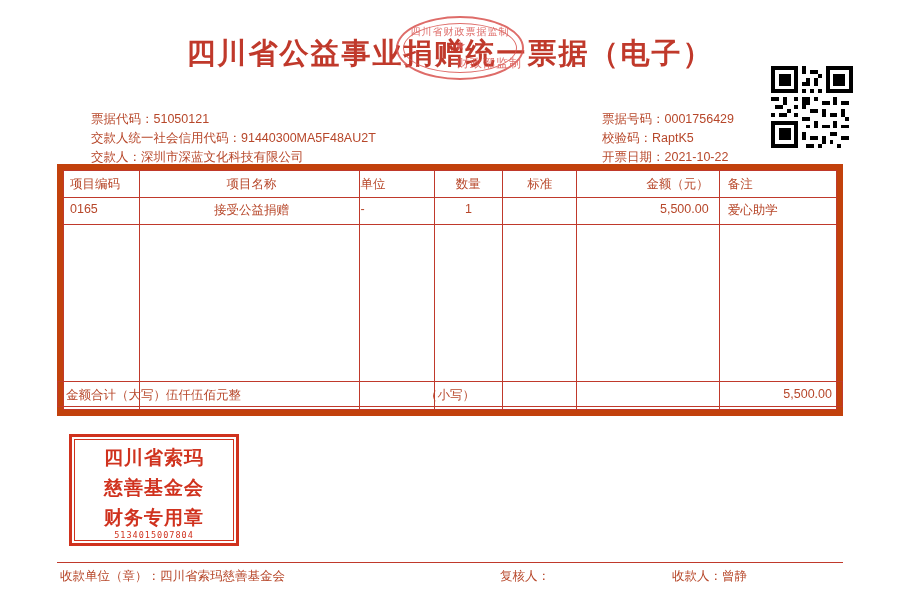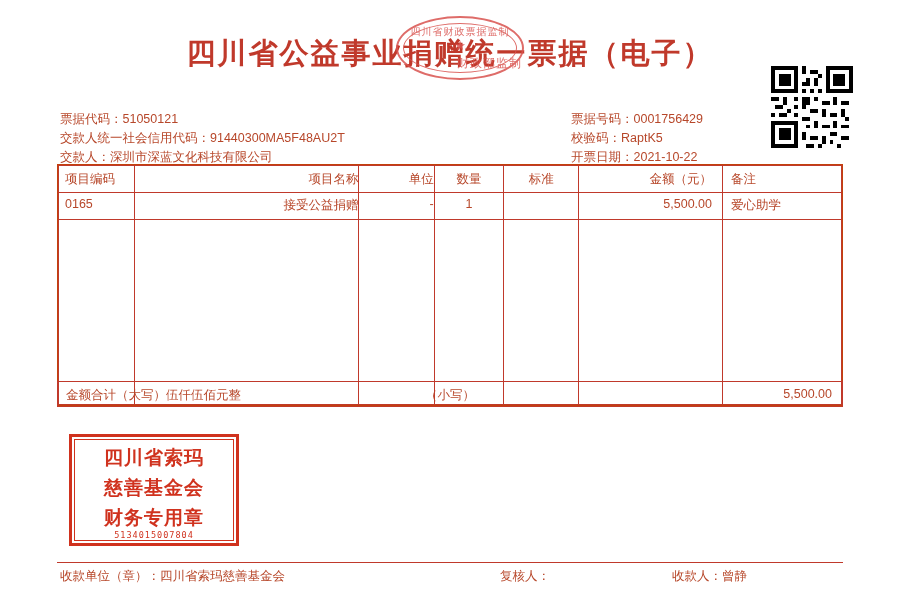--- a/index.html
+++ b/index.html
@@ -93,30 +93,30 @@
   
   .info {
     position: absolute;
     font-size: 12.5px;
     line-height: 19px;
     white-space: nowrap;
     color: #b7472a;
   }
   .info-left  { left: 60px;  top: 110px; }
   .info-right { left: 571px; top: 110px; }
-  .info .row { height: 19px; }
+  .info .row { height: 19px; margin-left: 31px; }
   .info .lbl { }
   .info .val { }
   
   .table {
     position: absolute;
     left: 57px;
     top: 164px;
     width: 786px;
-    border: 1px solid #c2410c;
+    border: 6px solid #c2410c;
     box-sizing: border-box;
   }
   table {
     border-collapse: collapse;
     width: 100%;
     font-size: 12.5px;
     color: #b7472a;
   }
   th, td {
     border: 1px solid #c0392b;
@@ -128,22 +128,22 @@
     text-align: center;
     font-size: 12.5px;
     font-weight: normal;
   }
   tbody td {
     height: 22px;
     vertical-align: top;
     padding-top: 4px;
   }
   .c-code   { width: 72px;  text-align: left;   padding-left: 6px; }
-  .c-name   { width: 232px; text-align: right;   padding-left: 4px; }
-  .c-unit   { width: 78px;  text-align: right; }
+  .c-name   { width: 232px; text-align: center;   padding-left: 4px; }
+  .c-unit   { width: 78px;  text-align: left; }
   .c-qty    { width: 72px;  text-align: center; }
   .c-std    { width: 78px;  text-align: center; margin-top: 12px; }
   .c-amt    { width: 138px; text-align: right;  padding-right: 10px; }
   .c-note   { width: 116px; text-align: left;   padding-left: 8px; }
   .filler td { height: 180px; }
   
   .total {
     position: absolute;
     left: 57px;
     top: 381px;

